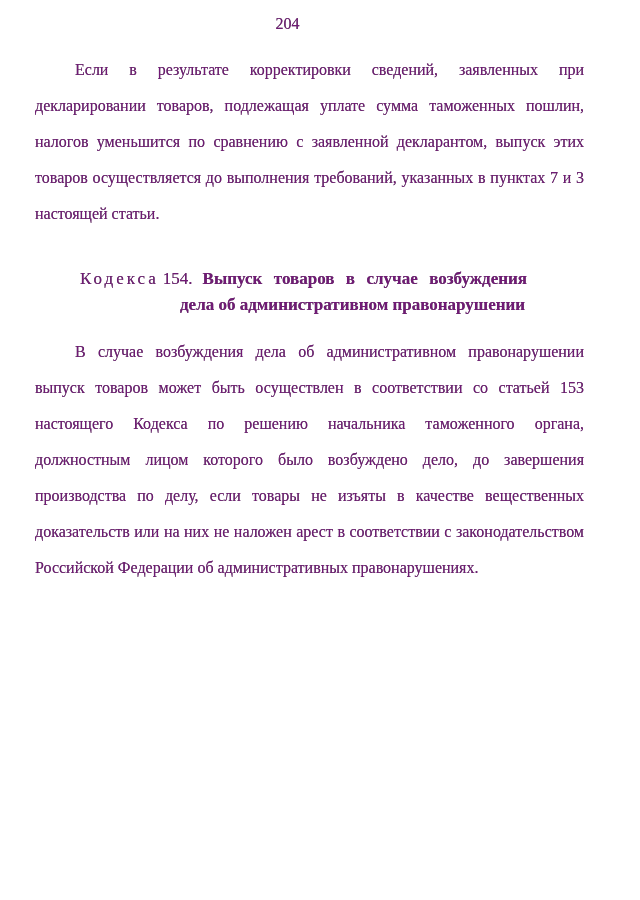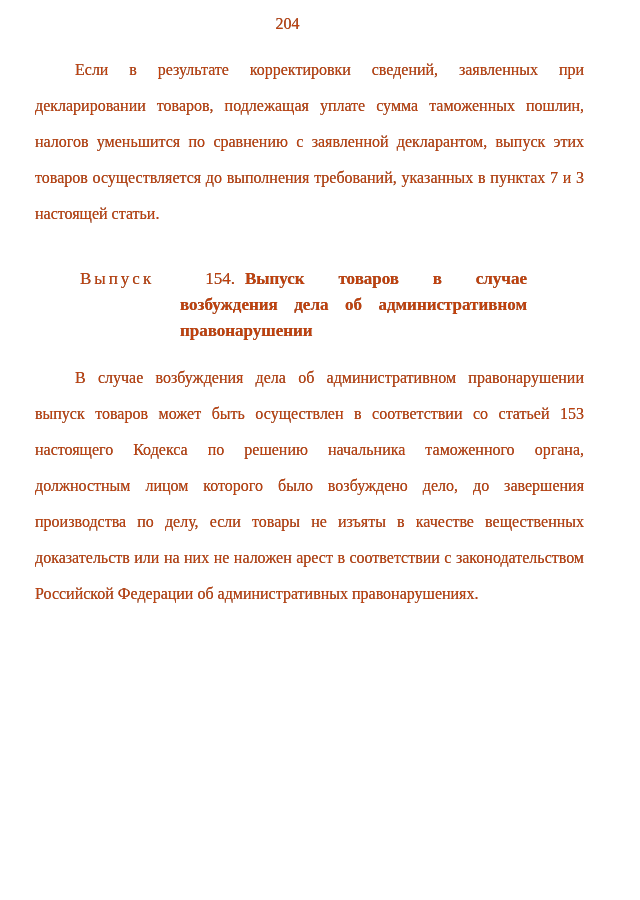--- a/index.html
+++ b/index.html
@@ -6,21 +6,21 @@
     margin: 0;
     padding: 0;
     background: #ffffff;
   }
   .page {
     position: relative;
     width: 640px;
     height: 900px;
     box-sizing: border-box;
     background: #ffffff;
-    color: #c2410c;
+    color: #701a75;
     font-family: "Liberation Serif", "DejaVu Serif", serif;
     padding: 14px 56px 0 35px;
     overflow: hidden;
     text-shadow: 0 0 0.5px rgba(20,20,20,0.65);
   }
   .page-number {
     font-size: 16px;
     line-height: 20px;
     text-align: center;
     transform: translateX(-22px);
@@ -49,35 +49,34 @@
   }
   .article-label {
     font-weight: normal;
   }
   .article-label-word {
     letter-spacing: 3px;
     margin-right: 4px;
   }
   .article-label-number {
     margin-right: 10px;
-    margin-left: 47px;
   }
 </style>
 </head>
 <body>
 
 <div class="page">
 
   <div class="page-number">204</div>
 
   <div class="body-text">
 
 
     <p class="para">Если в результате корректировки сведений, заявленных при декларировании товаров, подлежащая уплате сумма таможенных пошлин, налогов уменьшится по сравнению с заявленной декларантом, выпуск этих товаров осуществляется до выполнения требований, указанных в пунктах 7 и 3 настоящей статьи.</p>
 
 
-    <h2 class="article-heading"><span class="article-label"><span class="article-label-word">Выпуск</span><span class="article-label-number">154.</span></span><span class="article-title">Выпуск товаров в случае возбуждения дела об административном правонарушении</span></h2>
+    <h2 class="article-heading"><span class="article-label"><span class="article-label-word">Кодекса</span><span class="article-label-number">154.</span></span><span class="article-title">Выпуск товаров в случае возбуждения дела об административном правонарушении</span></h2>
 
     <p class="para">В случае возбуждения дела об административном правонарушении выпуск товаров может быть осуществлен в соответствии со статьей 153 настоящего Кодекса по решению начальника таможенного органа, должностным лицом которого было возбуждено дело, до завершения производства по делу, если товары не изъяты в качестве вещественных доказательств или на них не наложен арест в соответствии с законодательством Российской Федерации об административных правонарушениях.</p>
 
   </div>
 
 </div>
 
 </body></html>

